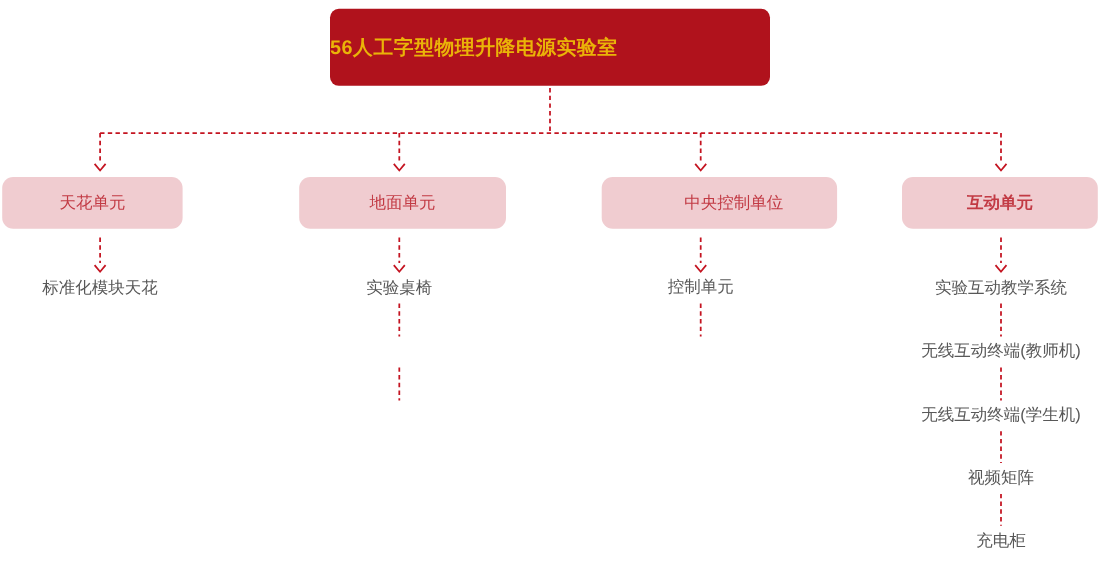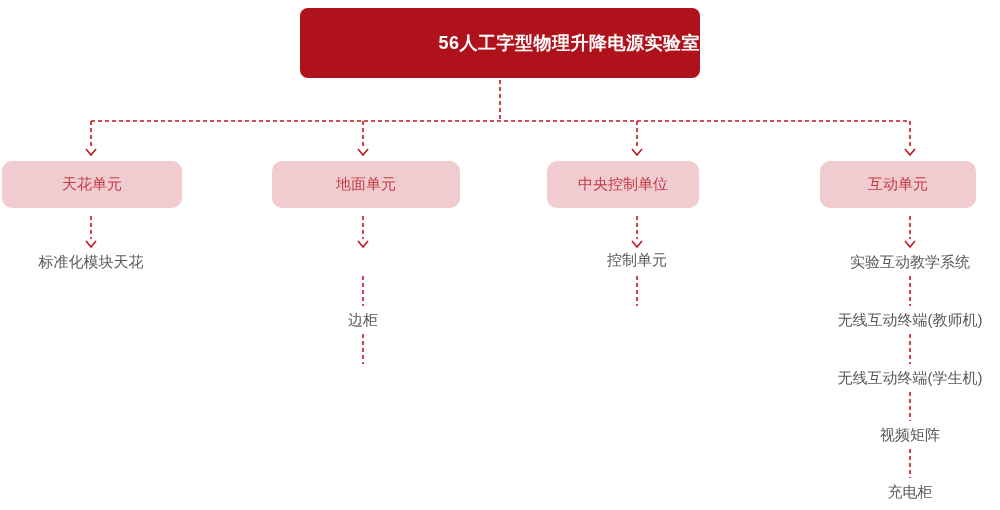--- a/index.html
+++ b/index.html
@@ -33,42 +33,42 @@
   .root-box {
     position: absolute;
     left: 300px;
     top: 8px;
     width: 400px;
     height: 70px;
     background: var(--color-root_bg, #b0121c);
     border-radius: 8px;
     display: flex;
     align-items: center;
-    justify-content: flex-end;
-    color: #ffffff;
+    justify-content: flex-start;
+    color: #eab308;
     font-size: 18px;
     font-weight: bold;
     letter-spacing: 0.5px;
   }
   .branch-box {
     position: absolute;
     top: 161px;
     height: 47px;
     background: var(--color-branch_bg, #f0ccd0);
     border-radius: 10px;
     display: flex;
     align-items: center;
     justify-content: center;
     color: var(--color-branch_text, #c23a44);
     font-size: 15px;
   }
-  .branch-1 { left: 2px;   width: 180px; }
+  .branch-1 { left: 2px;   width: 164px; }
   .branch-2 { left: 272px; width: 188px; align-items: center; }
-  .branch-3 { left: 547px; width: 152px; }
-  .branch-4 { left: 820px; width: 156px; }
+  .branch-3 { left: 547px; width: 188px; padding-left: 26px; }
+  .branch-4 { left: 820px; width: 178px; font-weight: bold; }
   .item {
     position: absolute;
     width: 220px;
     height: 20px;
     line-height: 20px;
     text-align: center;
     color: var(--color-item_text, #585858);
     font-size: 15px;
     white-space: nowrap;
   }
@@ -136,21 +136,21 @@
   </div>
   <div class="branch-box branch-3">
     <span>中央控制单位</span>
   </div>
   <div class="branch-box branch-4">
     <span>互动单元</span>
   </div>
 
   <div class="item cx-1 ry-1">标准化模块天花</div>
 
-  <div class="item cx-2 ry-2">边柜</div>
+  <div class="item cx-2 ry-1">实验桌椅</div>
 
   <div class="item cx-3 ry-1">控制单元</div>
 
   <div class="item cx-4 ry-1">实验互动教学系统</div>
   <div class="item cx-4 ry-2">无线互动终端(教师机)</div>
   <div class="item cx-4 ry-3">无线互动终端(学生机)</div>
   <div class="item cx-4 ry-4">视频矩阵</div>
   <div class="item cx-4 ry-5">充电柜</div>
 
 </div>

